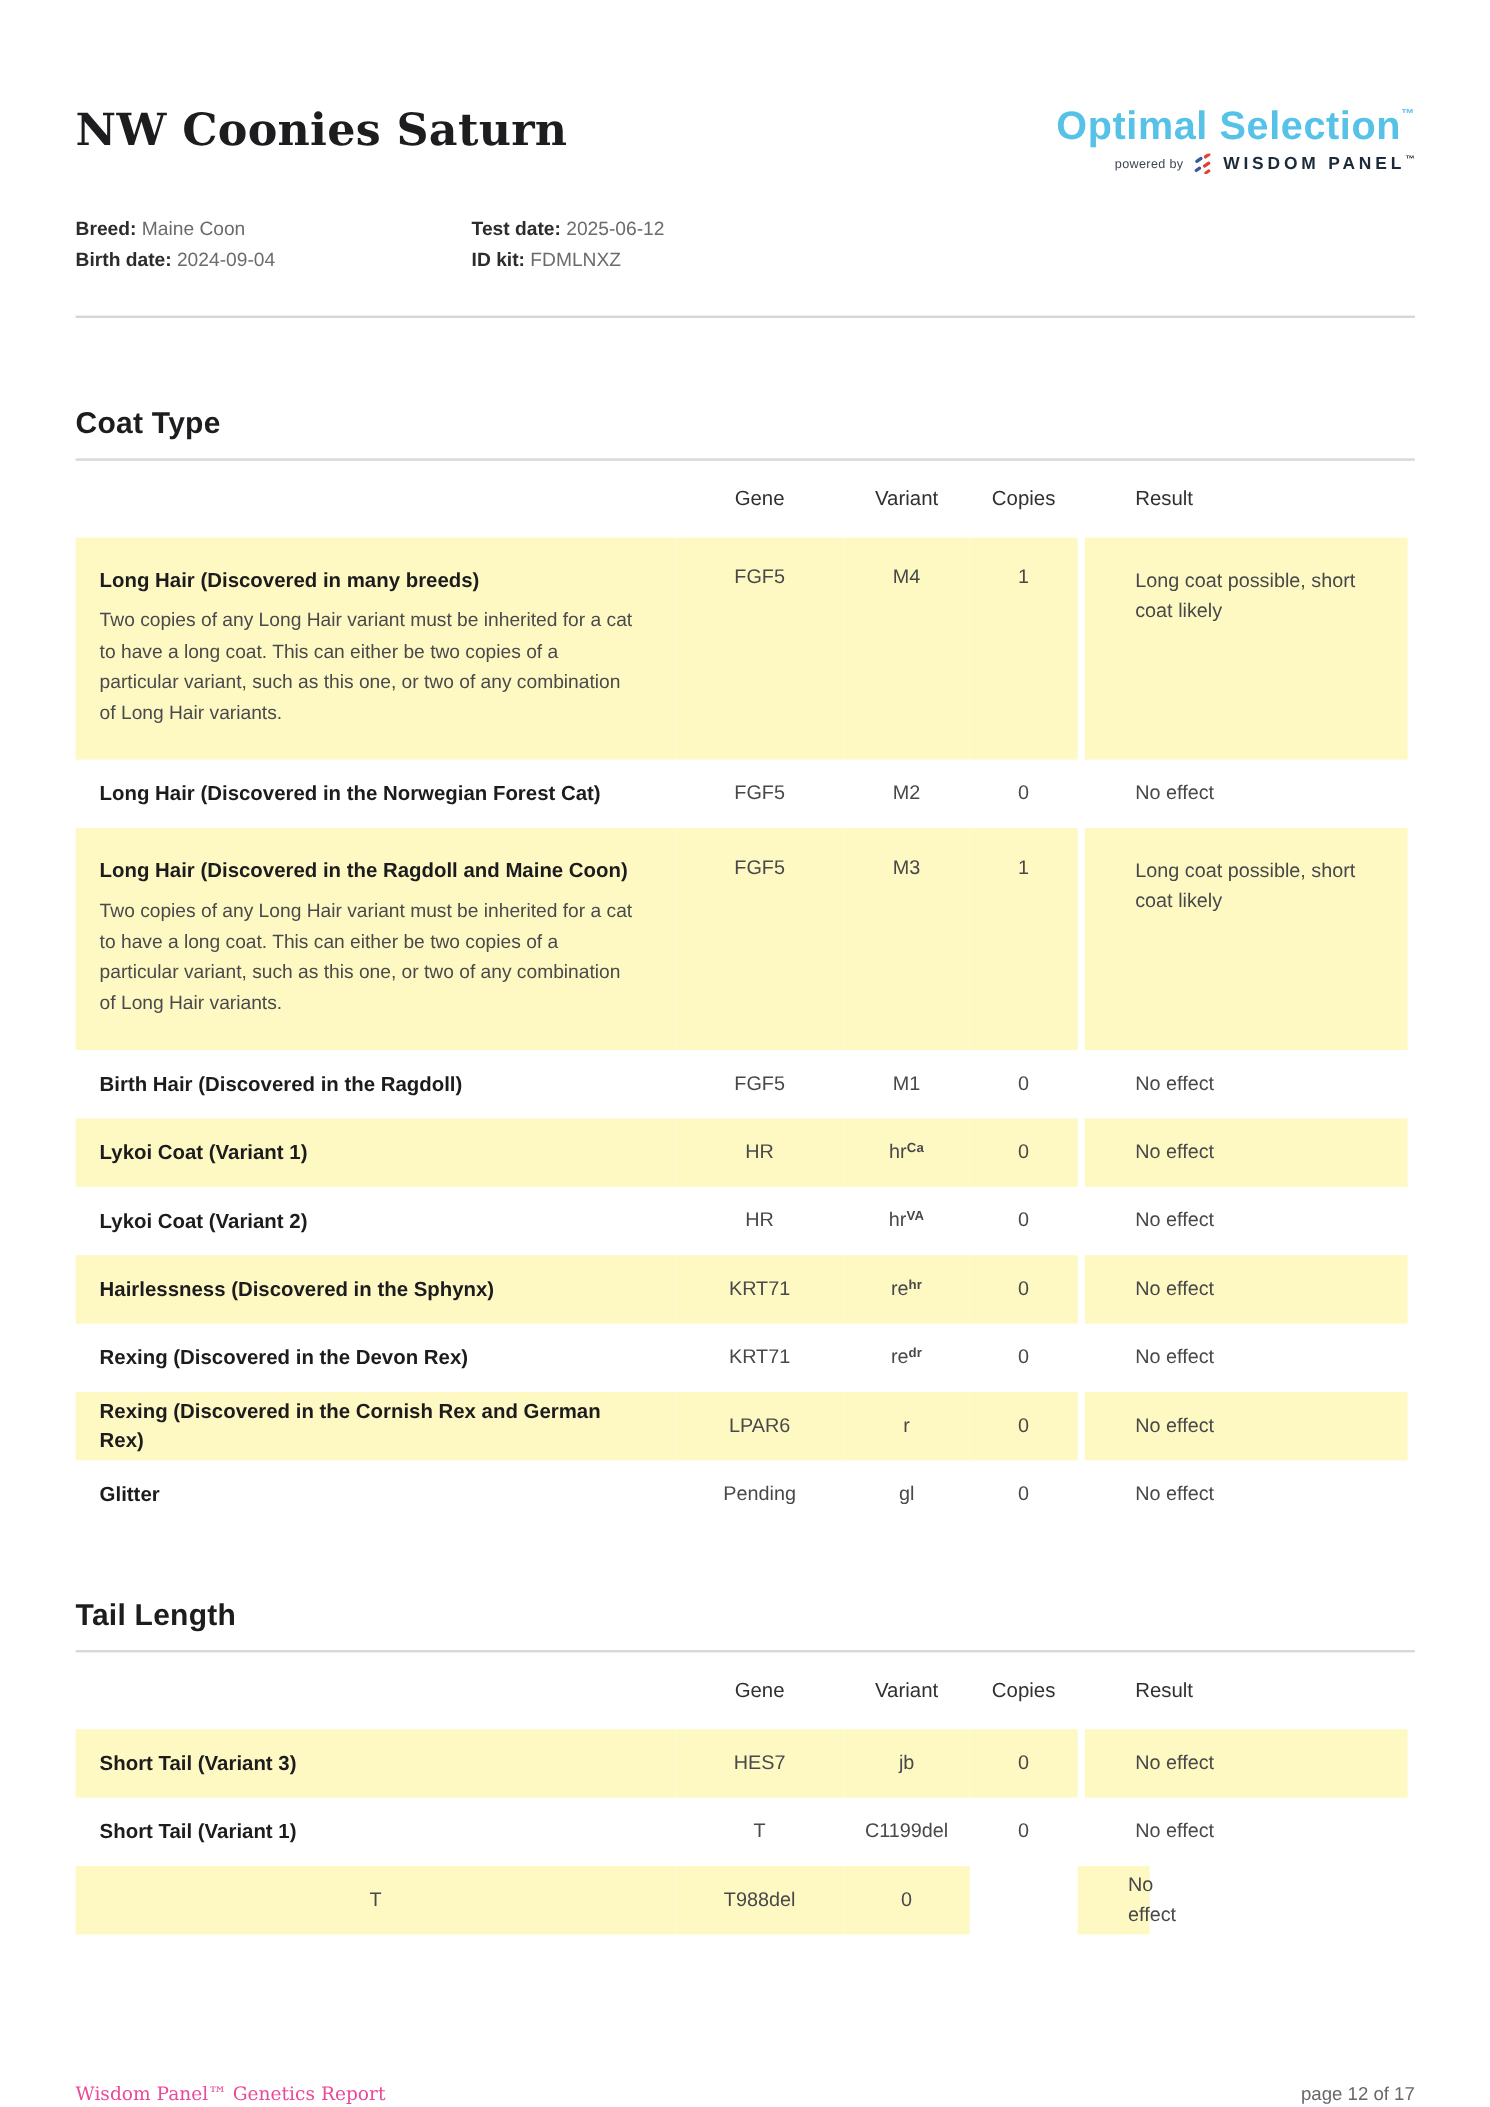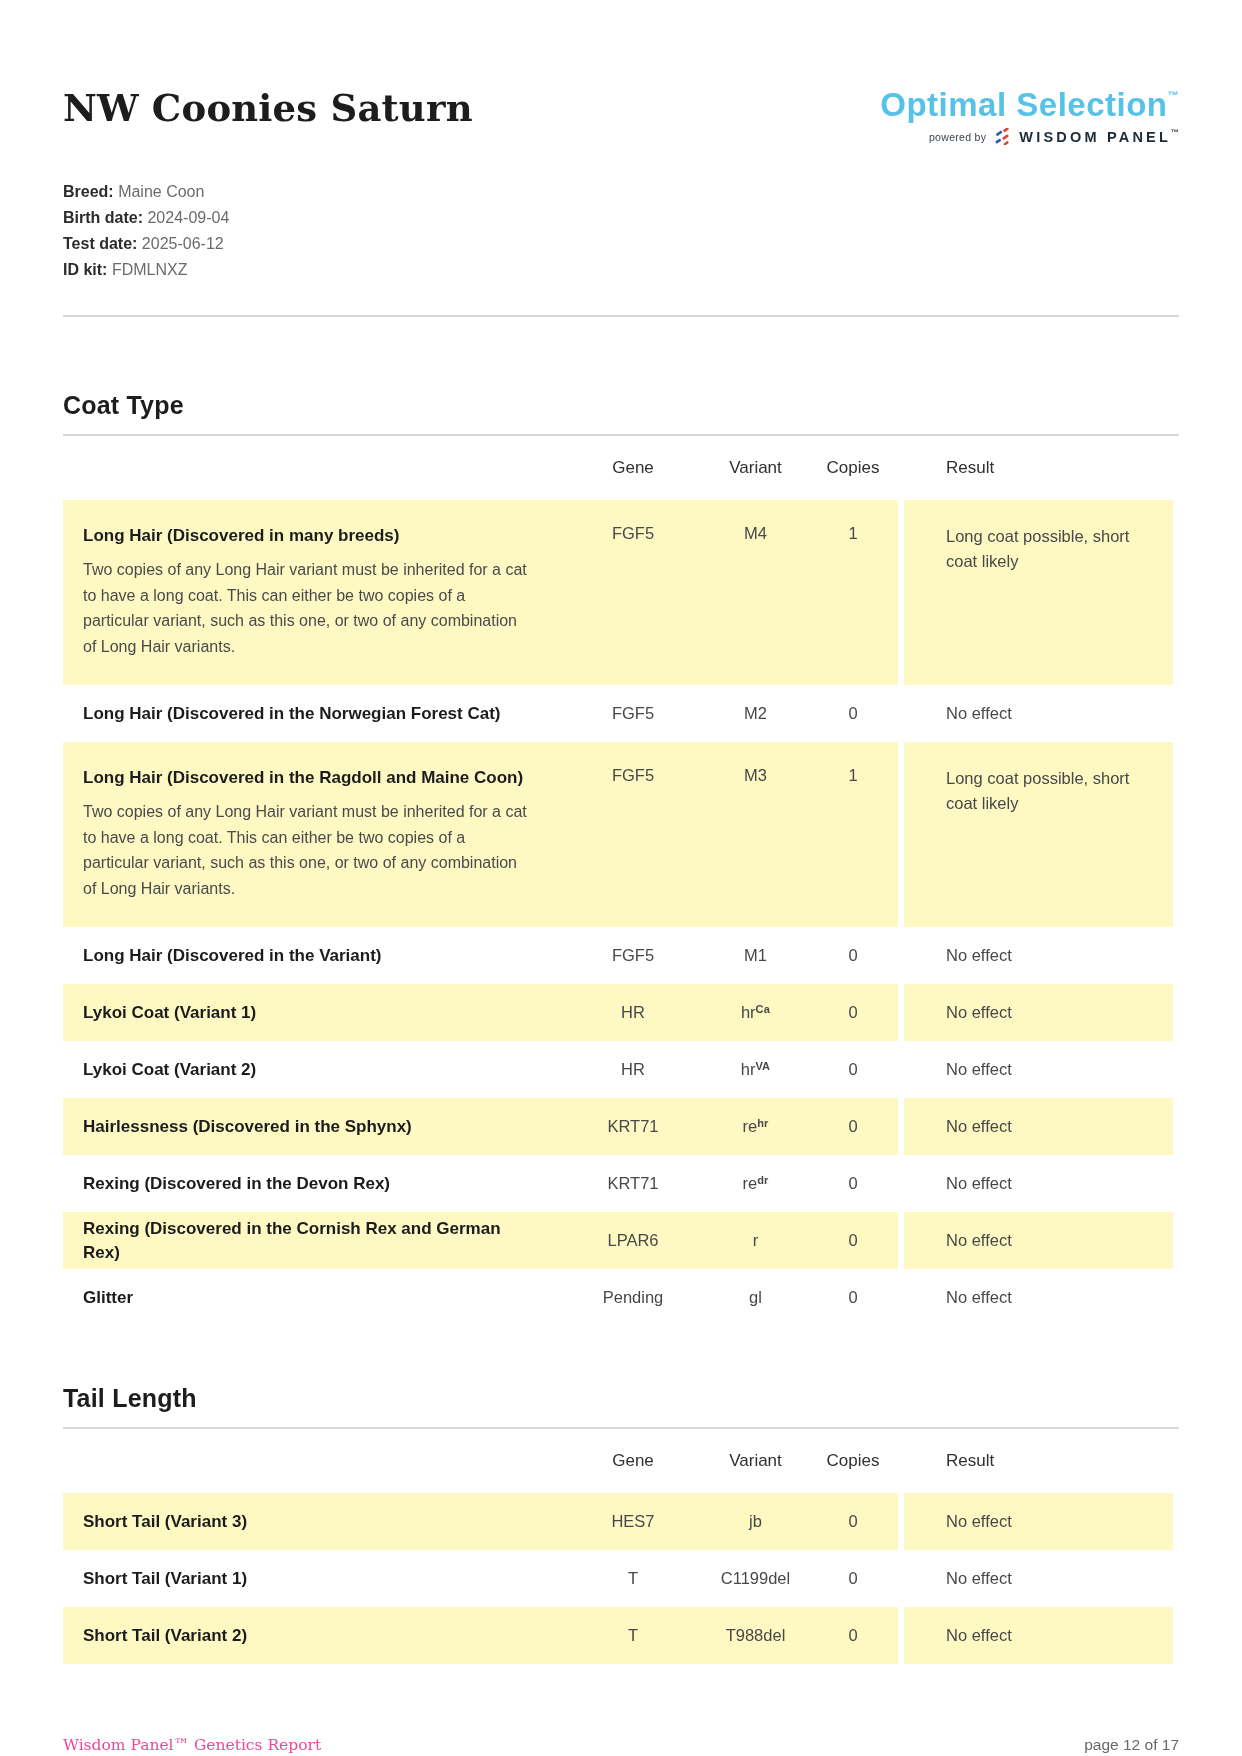--- a/index.html
+++ b/index.html
@@ -21,21 +21,21 @@
   .logo { text-align: right; padding-top: 2px; }
   .brand { font-size: 33px; font-weight: bold; letter-spacing: 0.5px; line-height: 1; }
   .brand .tm { font-size: 11px; font-weight: bold; vertical-align: top; position: relative; top: 2px; }
   .powered-row { display: flex; align-items: center; justify-content: flex-end; gap: 8px; margin-top: 7px; }
   .powered-by { font-size: 10.5px; color: #3c4450; letter-spacing: 0.3px; }
   .wisdom { font-size: 14.5px; font-weight: 600; letter-spacing: 3.2px; color: #1c2b39; }
   .wisdom .tm2 { font-size: 8px; vertical-align: top; position: relative; top: -1px; letter-spacing: 0; }
   .dna-icon { width: 17px; height: 17px; display: inline-block; }
 
   
-  .meta { display: flex; margin-top: 34px; flex-direction: column; }
+  .meta { display: flex; margin-top: 34px; }
   .meta-col { width: 330px; }
   .meta-line { font-size: 16px; line-height: 26px; color: #6b6b6d; }
   .meta-line b { color: #2c2c2e; font-weight: bold; }
 
   .divider { border: none; border-top: 2px solid #d6d6d8; margin-top: 32px; }
 
   
   .section-title { font-size: 25px; font-weight: bold; color: #1d1d1f; letter-spacing: 0.2px; }
   .section-rule { border: none; border-top: 2px solid #d8d8da; margin-top: 14px; }
   #section-coat { margin-top: 74px; }
@@ -175,21 +175,21 @@
     <div class="cell val">
             <span class="copies-text">1</span>
           </div>
     <div class="gap"></div>
     <div class="cell result">
             <span class="result-text">Long coat possible, short coat likely</span>
           </div>
   </div>
         <div class="grid-row row white">
     <div class="cell name">
-      <div class="row-title">Long Hair (Discovered in the Variant)</div>
+      <div class="row-title">Birth Hair (Discovered in the Ragdoll)</div>
 
     </div>
     <div class="cell val">
             <span class="gene-text">FGF5</span>
           </div>
     <div class="cell val">
             <span><span class="variant-base">M1</span></span>
           </div>
     <div class="cell val">
             <span class="copies-text">0</span>
@@ -360,24 +360,20 @@
           </div>
     <div class="cell val">
             <span class="copies-text">0</span>
           </div>
     <div class="gap"></div>
     <div class="cell result">
             <span class="result-text">No effect</span>
           </div>
   </div>
         <div class="grid-row row blue">
-    <div class="cell name">
-      <div class="row-title">Short Tail (Variant 2)</div>
-
-    </div>
     <div class="cell val">
             <span class="gene-text">T</span>
           </div>
     <div class="cell val">
             <span><span class="variant-base">T988del</span></span>
           </div>
     <div class="cell val">
             <span class="copies-text">0</span>
           </div>
     <div class="gap"></div>

